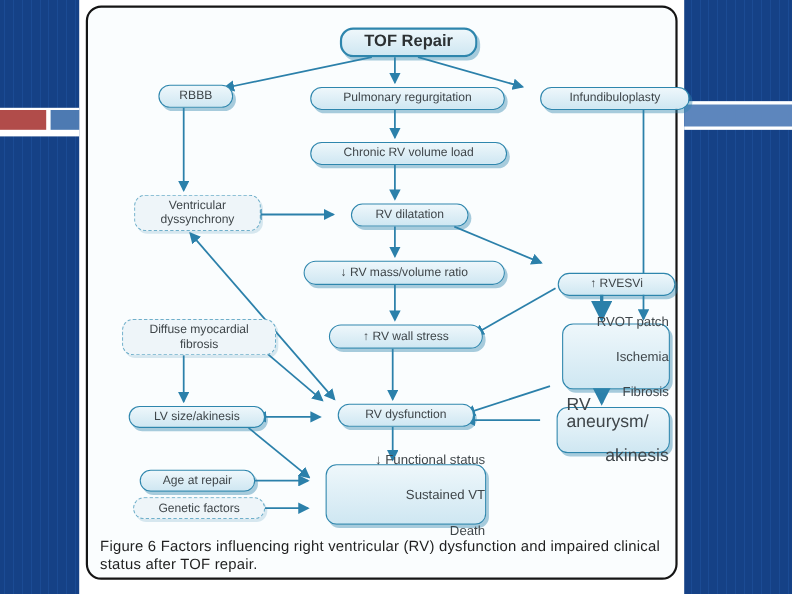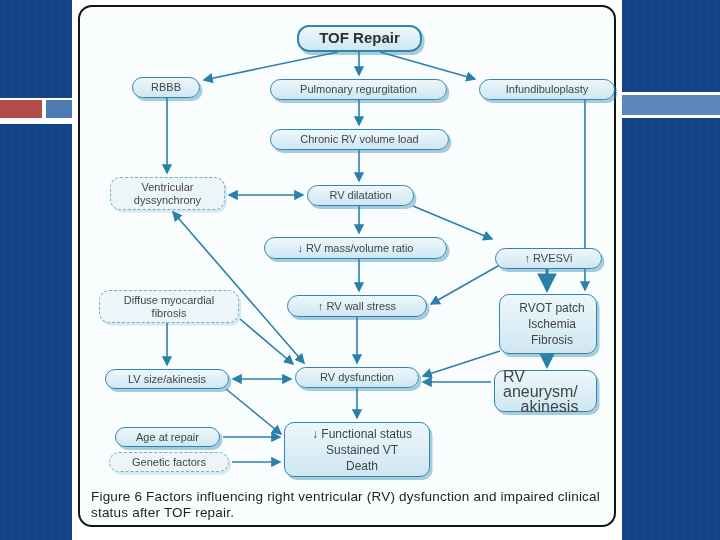--- a/index.html
+++ b/index.html
@@ -22,27 +22,28 @@
   .diagram{position:absolute;left:0;top:0;width:100%;height:100%;}
   #edge-layer{position:absolute;left:0;top:0;z-index:1;}
   
   .node{
     position:absolute;z-index:2;box-sizing:border-box;
     display:flex;flex-direction:column;align-items:center;justify-content:center;
     text-align:center;font-size:11px;color:#3f464a;line-height:12.5px;
     background:linear-gradient(180deg,#eef7fb,#cfe7f2);
     border:1.5px solid #2e86ad;border-radius:10px;
     box-shadow:2.5px 3px 0 rgba(49,134,174,.42);
+    margin-left:12px;
   }
   .pill{border-radius:999px;}
   .dashed{
     border:1.4px dashed #6fafca;background:#eef5f9;
     box-shadow:2px 2.5px 0 rgba(49,134,174,.18);
   }
-  .align-left{align-items:center;text-align:left;padding-left:8px;}
+  .align-left{align-items:flex-end;text-align:left;padding-left:8px;gap:16px;}
   .node span{display:block;}
   #n-tof{left:217px;top:18px;width:125px;height:27px;font-size:15px;font-weight:bold;color:#2c3133;border-width:2px;border-radius:12px;}
   #n-rbbb{left:52px;top:70px;width:68px;height:21px;text-align:center;}
   #n-pulm{left:190px;top:72px;width:177px;height:21px;}
   #n-infund{left:399px;top:72px;width:136px;height:21px;}
   #n-chronic{left:190px;top:122px;width:179px;height:21px;}
   #n-dyssync{left:30px;top:170px;width:115px;height:33px;}
   #n-dilat{left:227px;top:178px;width:107px;height:21px;}
   #n-mass{left:184px;top:230px;width:183px;height:22px;}
   #n-rvesvi{left:415px;top:241px;width:107px;height:21px;}

